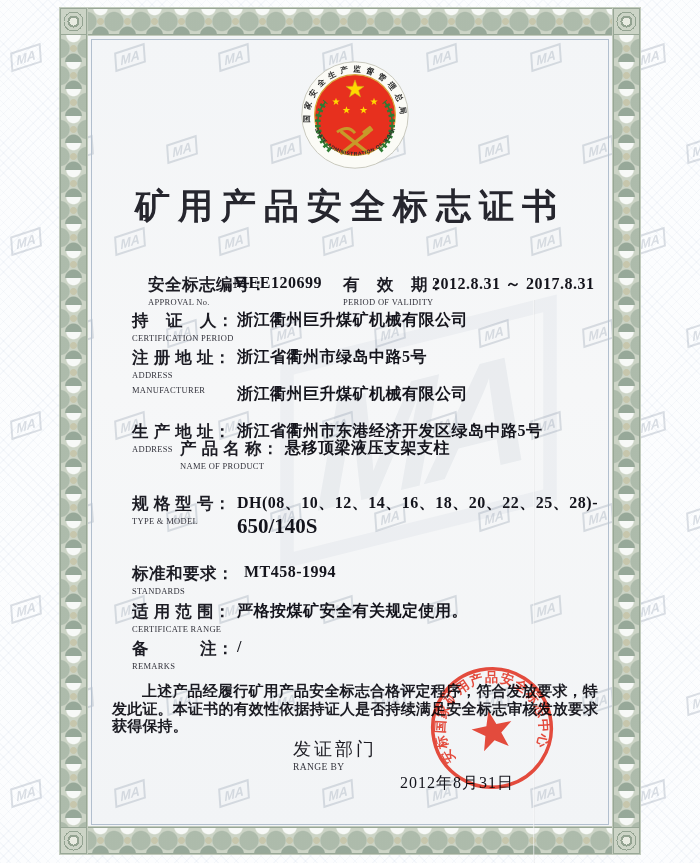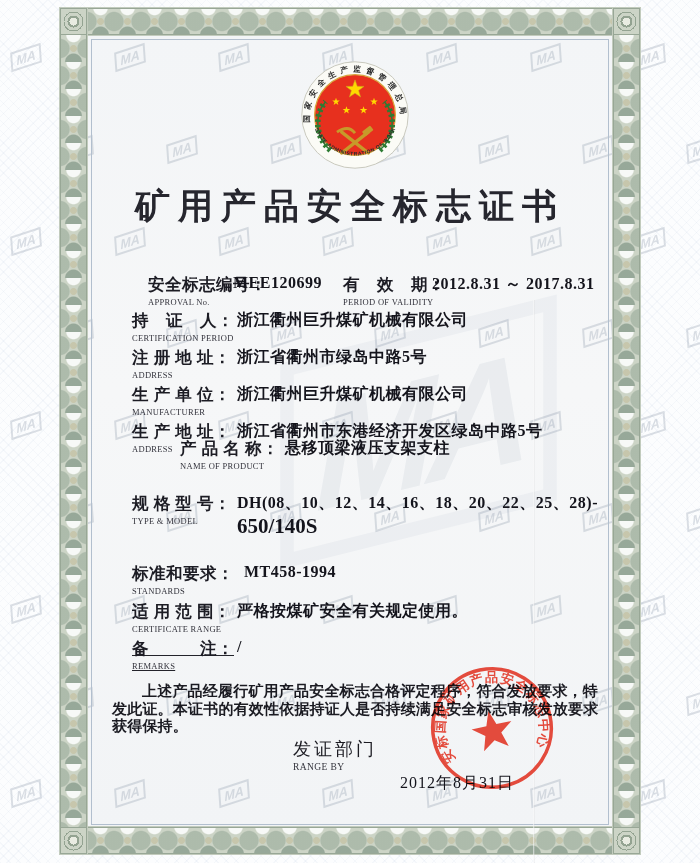--- a/index.html
+++ b/index.html
@@ -230,21 +230,20 @@
       <div class="cn">持　证　人：</div>
       <div class="en">CERTIFICATION PERIOD</div>
       <div class="val">浙江衢州巨升煤矿机械有限公司</div>
     </div>
     <div class="field" style="top:347px;">
       <div class="cn">注 册 地 址：</div>
       <div class="en">ADDRESS</div>
       <div class="val">浙江省衢州市绿岛中路5号</div>
     </div>
     <div class="field" style="top:384px;">
-      <div class="cn">生 产 单 位：</div>
       <div class="en">MANUFACTURER</div>
       <div class="val">浙江衢州巨升煤矿机械有限公司</div>
     </div>
     <div class="field" style="top:421px;">
       <div class="cn">生 产 地 址：</div>
       <div class="en">ADDRESS</div>
       <div class="val">浙江省衢州市东港经济开发区绿岛中路5号</div>
     </div>
     <div class="field" style="top:438px;margin-left:48px;">
       <div class="cn">产 品 名 称：</div>
@@ -260,21 +259,21 @@
     <div class="field" style="top:563px;">
       <div class="cn">标准和要求：</div>
       <div class="en">STANDARDS</div>
       <div class="val" style="left:112px;">MT458-1994</div>
     </div>
     <div class="field" style="top:601px;">
       <div class="cn">适 用 范 围：</div>
       <div class="en">CERTIFICATE RANGE</div>
       <div class="val">严格按煤矿安全有关规定使用。</div>
     </div>
-    <div class="field" style="top:638px;text-decoration:underline;">
+    <div class="field" style="top:638px;">
       <div class="cn">备　　　注：</div>
       <div class="en">REMARKS</div>
       <div class="val">/</div>
     </div>
 
     <div class="statement">上述产品经履行矿用产品安全标志合格评定程序，符合发放要求，特发此证。本证书的有效性依据持证人是否持续满足安全标志审核发放要求获得保持。</div>
 
     <div class="issued">
       <div class="cn">发证部门</div>
       <div class="en">RANGE BY</div>

